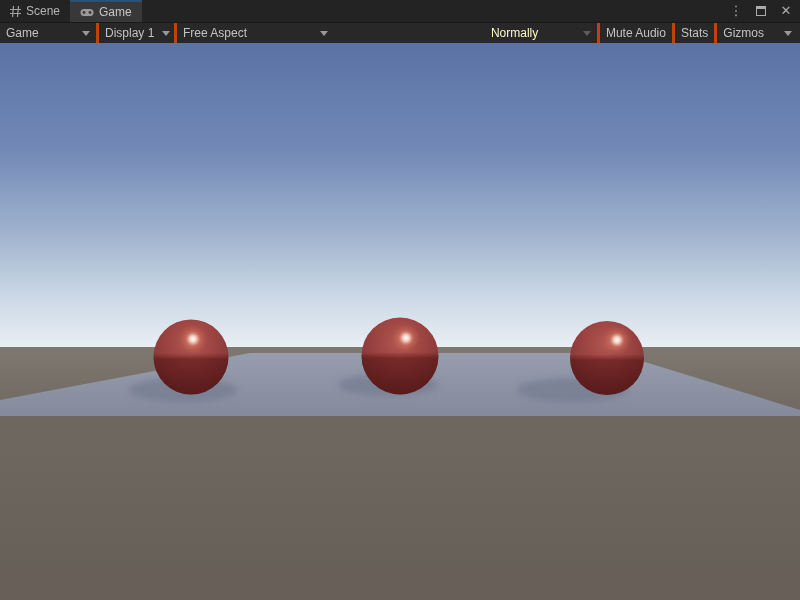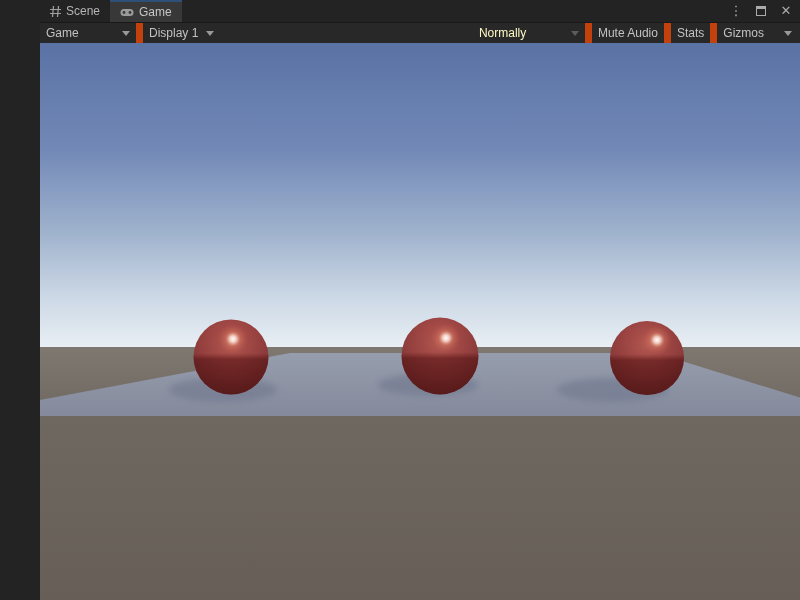--- a/index.html
+++ b/index.html
@@ -1,34 +1,34 @@
 <!DOCTYPE html>
 <html><head>
 <meta charset="utf-8">
 <style>
   * { margin:0; padding:0; box-sizing:border-box; }
   html,body { width:800px; height:600px; overflow:hidden; background:#232323;
               font-family:"Liberation Sans", sans-serif; }
-  .window { width:800px; height:456px; display:flex; flex-direction:column; background:#232323;padding-left:40px; }
+  .window { width:800px; height:456px; display:flex; flex-direction:column; background:#232323; }
 
   
   .tabbar { height:22px; background:#232323; display:flex; align-items:stretch; position:relative; flex:0 0 22px; }
   .tab { display:flex; align-items:center; gap:5px; padding:0 10px; font-size:12px; color:#b5b5b5; }
   .tab.inactive { background:transparent; }
   .tab.active { background:#383838; color:#c6c6c6; border-top:2px solid #2c5078; }
   .tab .ticon { display:flex; align-items:center; }
   .win-controls { position:absolute; right:6px; top:0; height:22px; display:flex; align-items:center; gap:12px; color:#ababab; }
   .wc { width:16px; text-align:center; font-size:13px; line-height:22px; cursor:default; }
   .wc-max { width:10px; height:10px; border:1.5px solid #ababab; border-top-width:3px; }
 
   
   .toolbar { height:21px; background:#282828; border-top:1px solid #191919; display:flex; align-items:stretch;
              font-size:12px; color:#c2c2c2; flex:0 0 21px; }
   .titem { display:flex; align-items:center; padding:0 6px; position:relative; white-space:nowrap; }
-  .titem + .titem { border-left:7px solid #c2410c; }
+  .titem + .titem { border-left:3px solid #c2410c; }
   .dd-arrow { width:0; height:0; border-left:4px solid transparent; border-right:4px solid transparent;
               border-top:5px solid #989898; margin-left:8px; }
   .dd-arrow.dim { border-top-color:#5c5c5c; }
   .dd { justify-content:space-between; }
   .dd-game { width:96px; }
   .dd-display { width:78px; }
   .dd-aspect { width:160px; }
   .scale-group { gap:6px; padding:0 8px; }
   .slider { position:relative; width:74px; height:12px; display:flex; align-items:center; }
   .slider .track { position:absolute; left:0; right:0; top:5.5px; height:1.5px; background:#5a5a5a; }
@@ -74,20 +74,24 @@
     </div>
   </div>
 
   <div class="toolbar">
     <div class="titem dd dd-game">
       <span>Game</span>
       <span class="dd-arrow"></span>
     </div>
     <div class="titem dd dd-display">
       <span>Display 1</span>
+      <span class="dd-arrow"></span>
+    </div>
+    <div class="titem dd dd-aspect">
+      <span>Free Aspect</span>
       <span class="dd-arrow"></span>
     </div>
     <div class="spacer"></div>
     <div class="titem dd dd-playmode">
       <span>Normally</span>
       <span class="dd-arrow dim"></span>
     </div>
     <div class="titem btn">
       <span>Mute Audio</span>
     </div>

